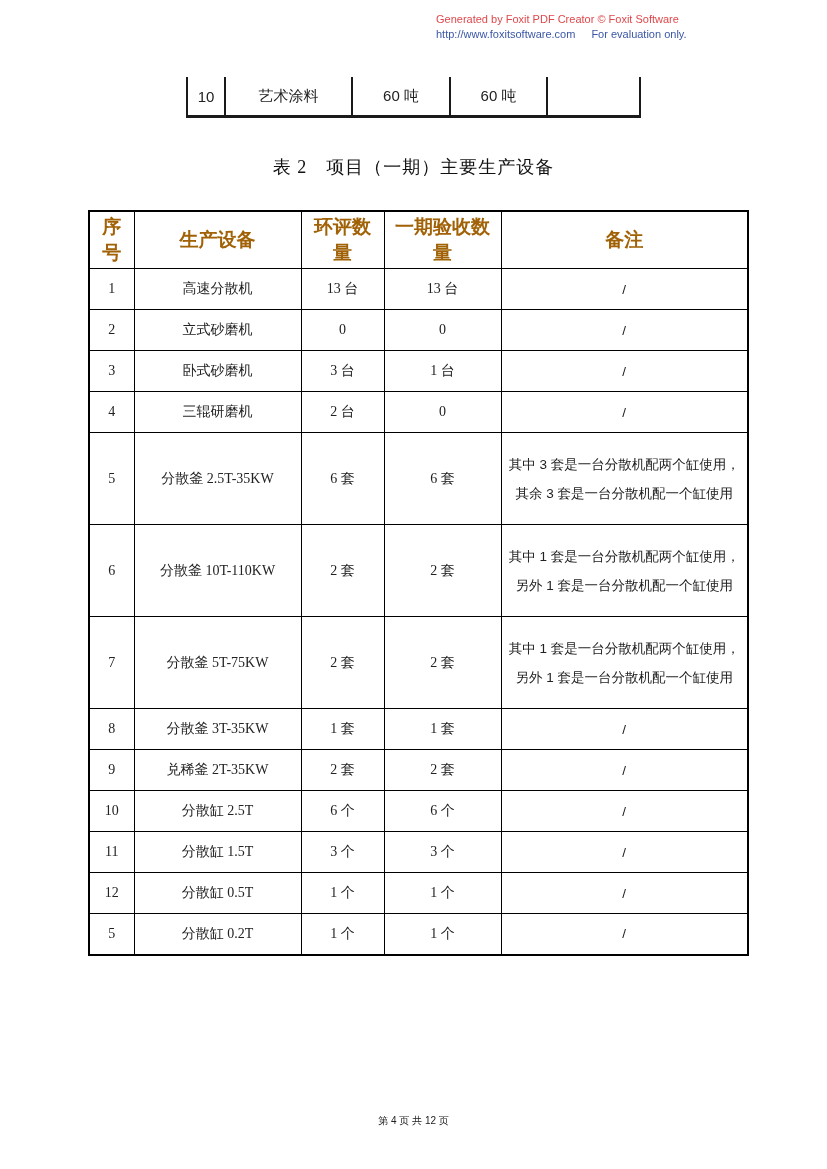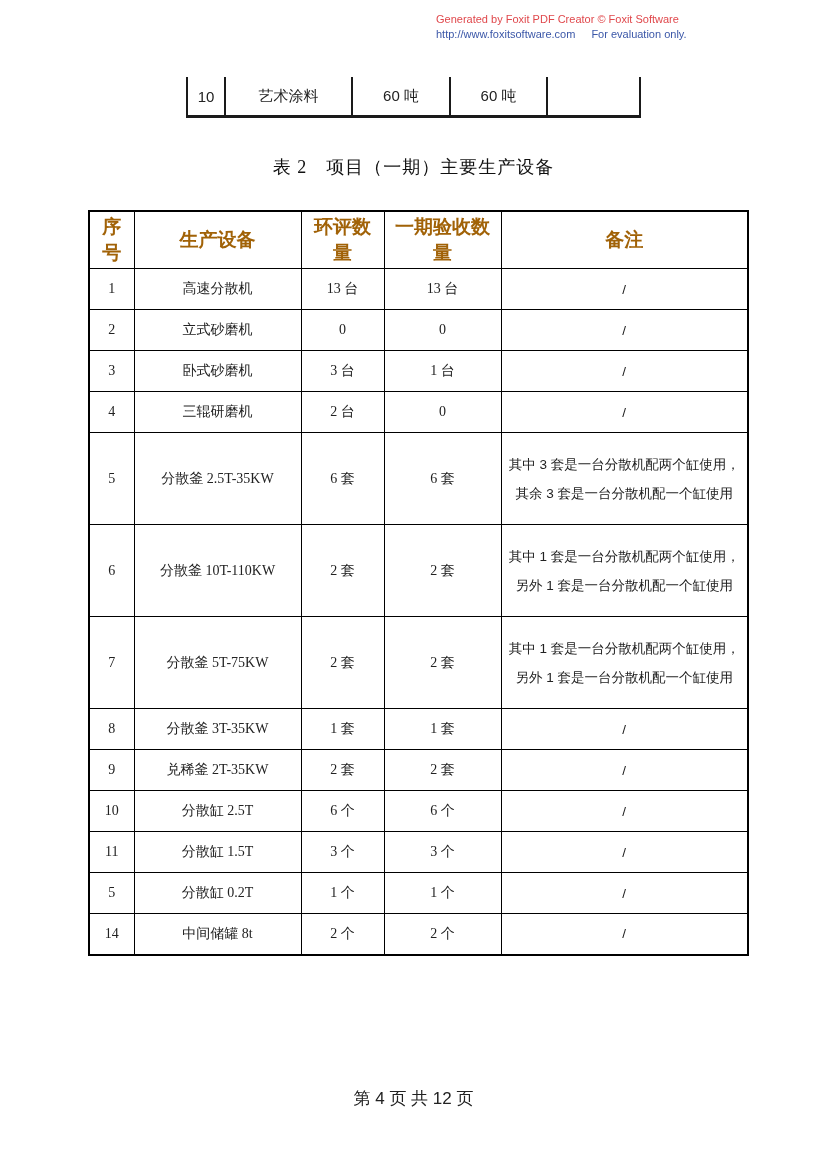--- a/index.html
+++ b/index.html
@@ -80,23 +80,23 @@
     font-size:14px; color:#222;
   }
   table.main td.cell-remark {
     font-family:"Liberation Sans", sans-serif;
     font-size:13.5px; line-height:29px;
     padding:0 6px;
   }
 
   
   .page-footer {
-    position:absolute; top:1087px; left:0; width:100%;
+    position:absolute; top:1114px; left:0; width:100%;
     text-align:center;
-    font-size:17px; color:#222;
+    font-size:10px; color:#222;
   }
 </style>
 </head>
 <body>
 
 <div class="page">
 
   <div class="watermark">
     <div class="wm-line1">Generated by Foxit PDF Creator © Foxit Software</div>
     <div class="wm-line2">
@@ -204,33 +204,33 @@
       <td class="cell-remark">/</td>
     </tr>
           <tr>
       <td class="cell-no">11</td>
       <td class="cell-device">分散缸 1.5T</td>
       <td class="cell-eia-qty">3 个</td>
       <td class="cell-phase1-qty">3 个</td>
       <td class="cell-remark">/</td>
     </tr>
           <tr>
+      <td class="cell-no">12</td>
+      <td class="cell-device">分散缸 0.5T</td>
+      <td class="cell-eia-qty">1 个</td>
+      <td class="cell-phase1-qty">1 个</td>
+      <td class="cell-remark">/</td>
+    </tr>
+          <tr>
       <td class="cell-no">5</td>
       <td class="cell-device">分散缸 0.2T</td>
       <td class="cell-eia-qty">1 个</td>
       <td class="cell-phase1-qty">1 个</td>
       <td class="cell-remark">/</td>
     </tr>
-          <tr>
-      <td class="cell-no">14</td>
-      <td class="cell-device">中间储罐 8t</td>
-      <td class="cell-eia-qty">2 个</td>
-      <td class="cell-phase1-qty">2 个</td>
-      <td class="cell-remark">/</td>
-    </tr>
         </tbody>
     </table>
   </div>
 
   <div class="page-footer">
     <span>第 4 页 共 12 页</span>
   </div>
 
 </div>
 

